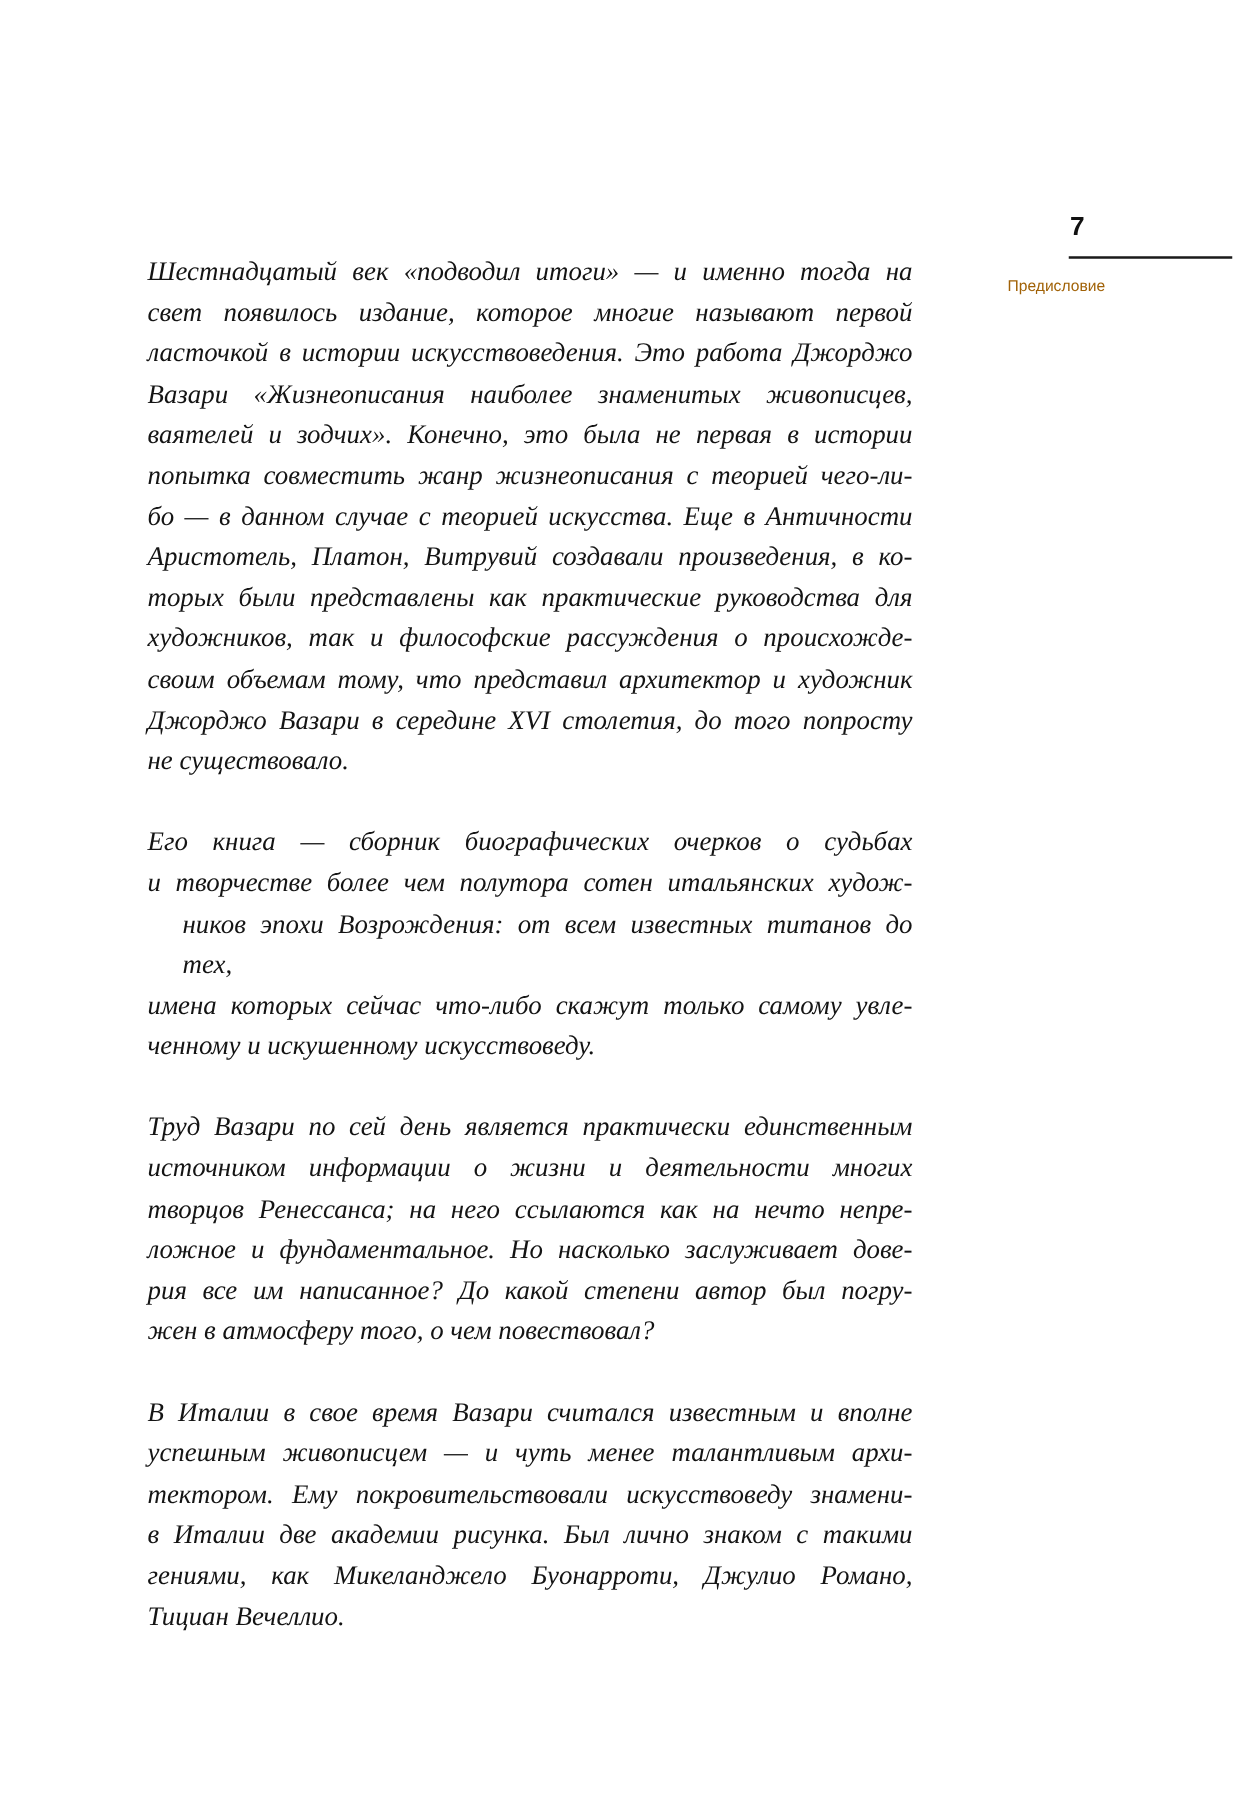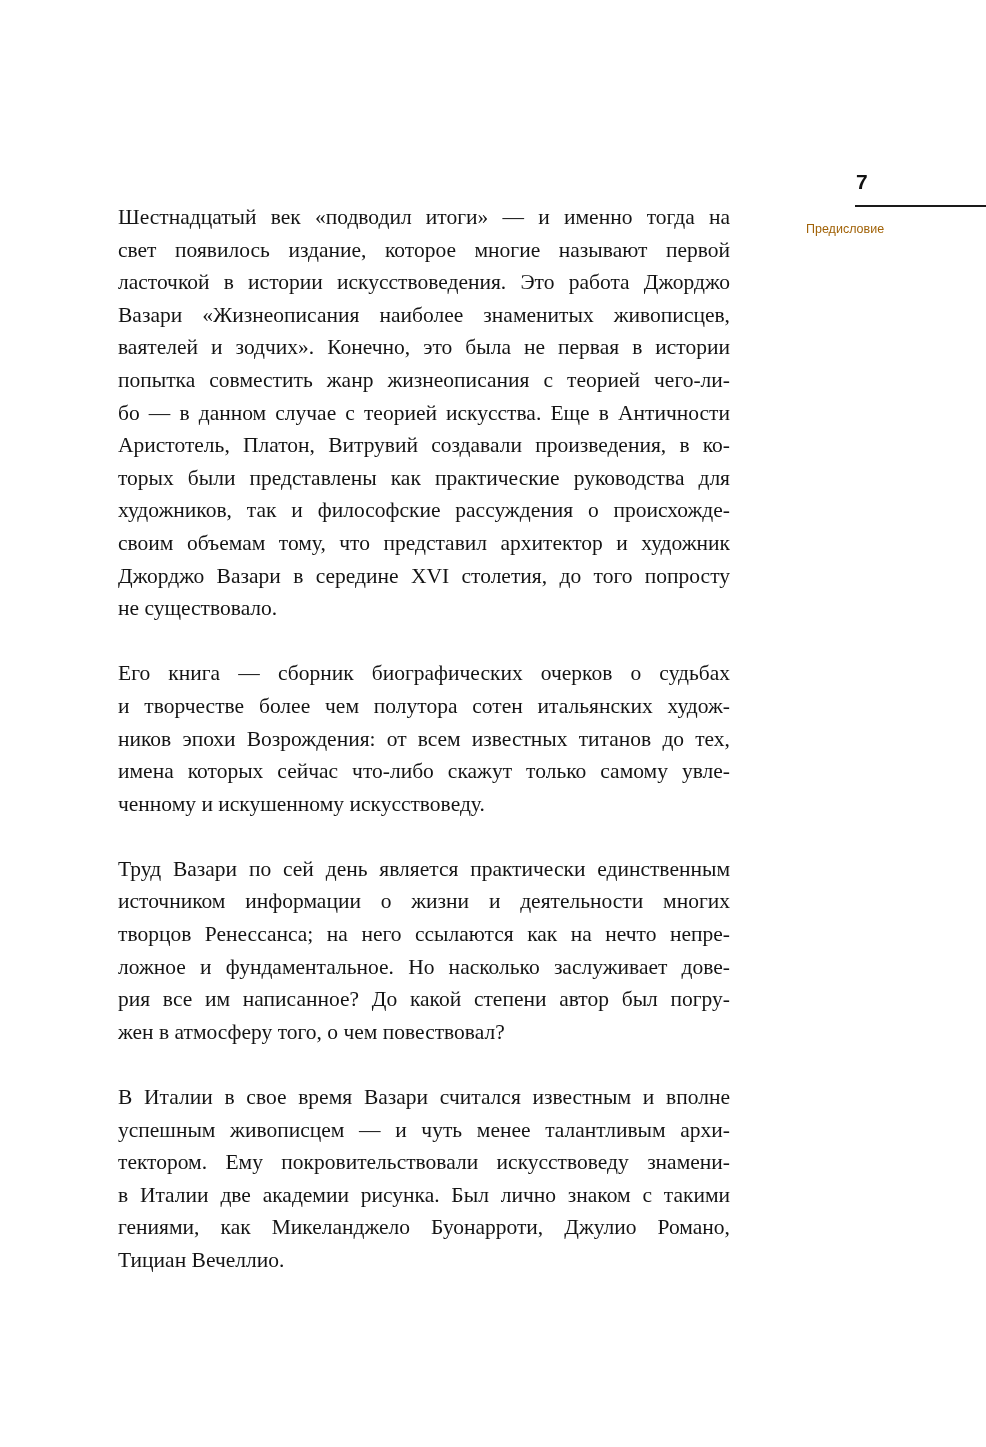--- a/index.html
+++ b/index.html
@@ -43,20 +43,21 @@
     }
     .body-text {
       position: absolute;
       left: 118px;
       top: 201px;
       width: 612px;
       font-family: "Liberation Serif", serif;
       font-size: 21.5px;
       line-height: 32.6px;
       color: #141414;
+      font-style: italic;
     }
     .para {
       margin: 0 0 32.6px 0;
     }
     .line {
       display: block;
       white-space: nowrap;
       text-align: justify;
       text-align-last: justify;
     }
@@ -83,21 +84,21 @@
       <span class="line" style="white-space: normal;">Аристотель, Платон, Витрувий создавали произведения, в ко-</span>
       <span class="line" style="white-space: normal;">торых были представлены как практические руководства для</span>
       <span class="line" style="white-space: normal;">художников, так и философские рассуждения о происхожде-</span>
       <span class="line" style="white-space: normal;">своим объемам тому, что представил архитектор и художник</span>
       <span class="line" style="white-space: normal;">Джорджо Вазари в середине XVI столетия, до того попросту</span>
       <span class="line last" style="white-space: normal;">не существовало.</span>
     </p>
     <p class="para">
       <span class="line" style="white-space: normal;">Его книга — сборник биографических очерков о судьбах</span>
       <span class="line" style="white-space: normal;">и творчестве более чем полутора сотен итальянских худож-</span>
-      <span class="line" style="white-space: normal;">ников эпохи Возрождения: от всем известных титанов до тех,</span>
+      <span class="line" style="white-space: normal; margin-left: 28px;">ников эпохи Возрождения: от всем известных титанов до тех,</span>
       <span class="line" style="white-space: normal;">имена которых сейчас что-либо скажут только самому увле-</span>
       <span class="line last" style="white-space: normal;">ченному и искушенному искусствоведу.</span>
     </p>
     <p class="para">
       <span class="line" style="white-space: normal;">Труд Вазари по сей день является практически единственным</span>
       <span class="line" style="white-space: normal;">источником информации о жизни и деятельности многих</span>
       <span class="line" style="white-space: normal;">творцов Ренессанса; на него ссылаются как на нечто непре-</span>
       <span class="line" style="white-space: normal;">ложное и фундаментальное. Но насколько заслуживает дове-</span>
       <span class="line" style="white-space: normal;">рия все им написанное? До какой степени автор был погру-</span>
       <span class="line last" style="white-space: normal;">жен в атмосферу того, о чем повествовал?</span>

